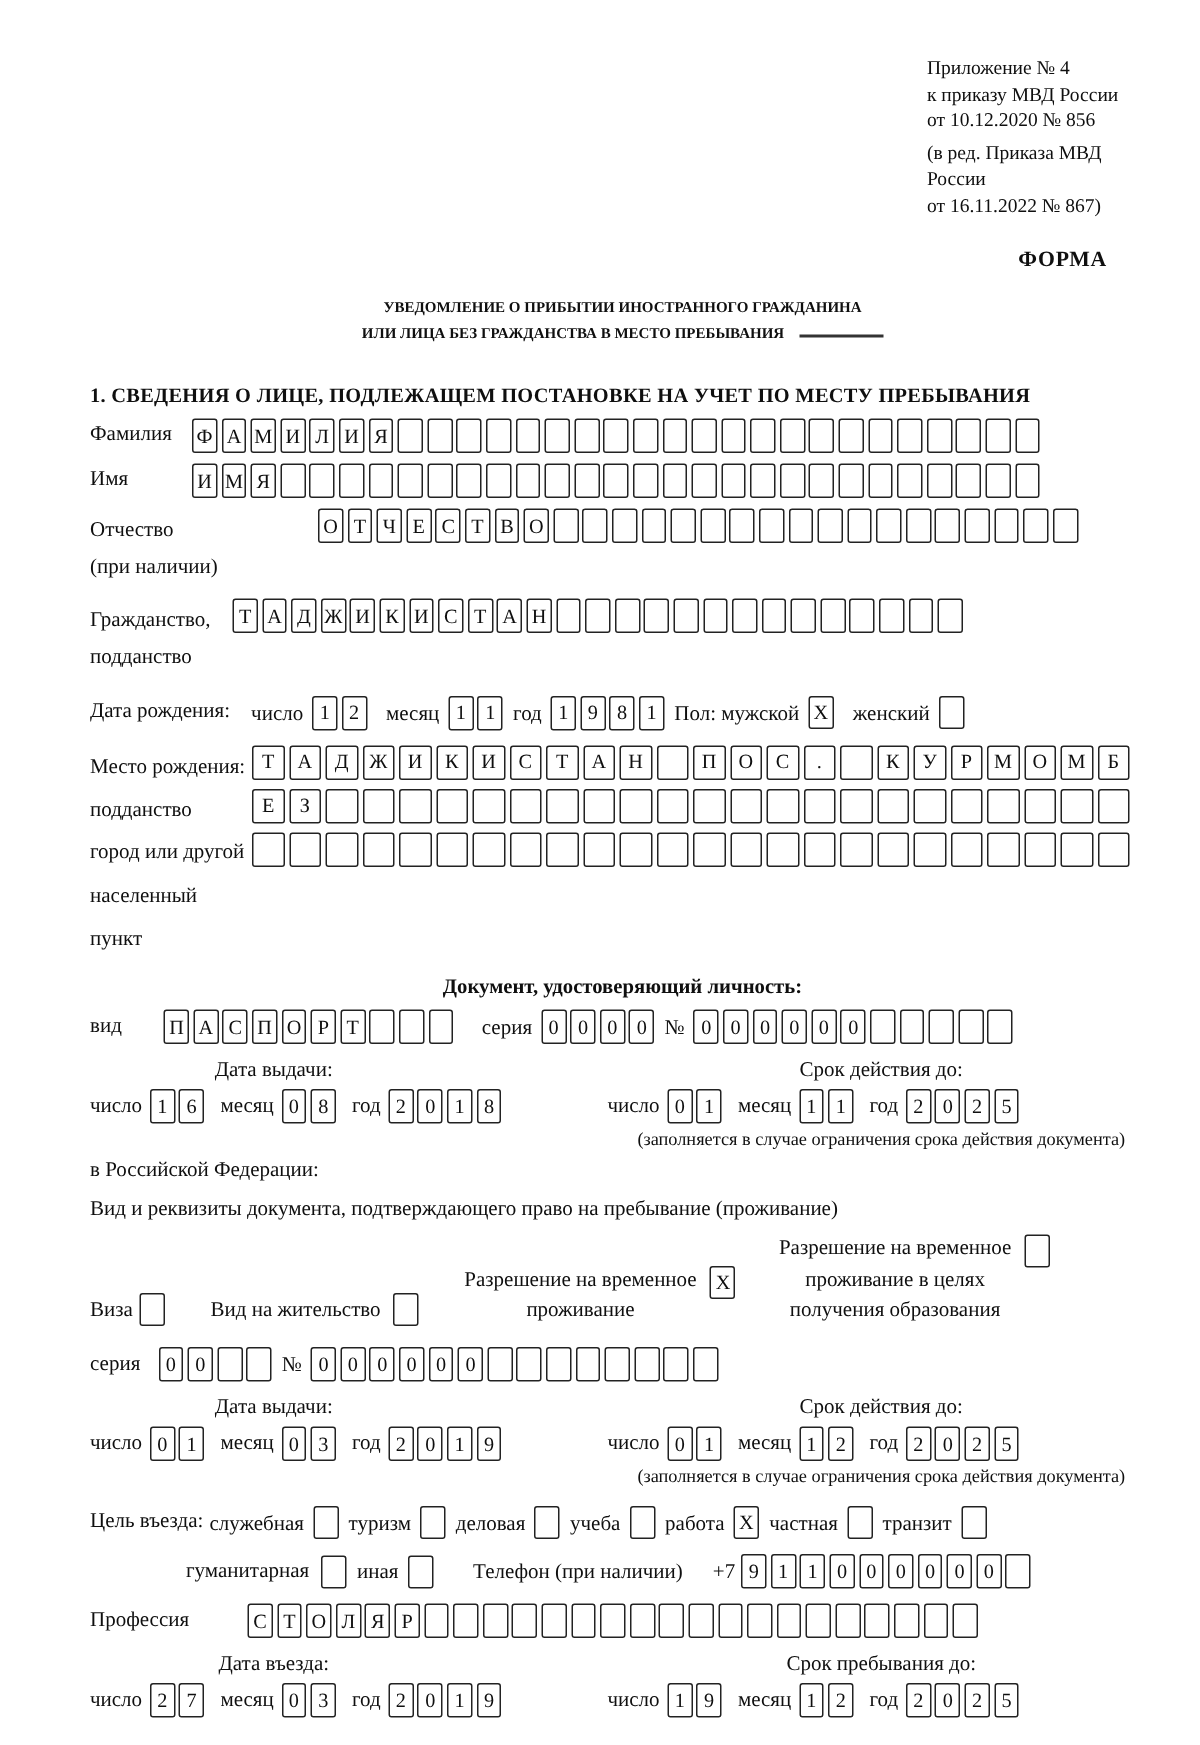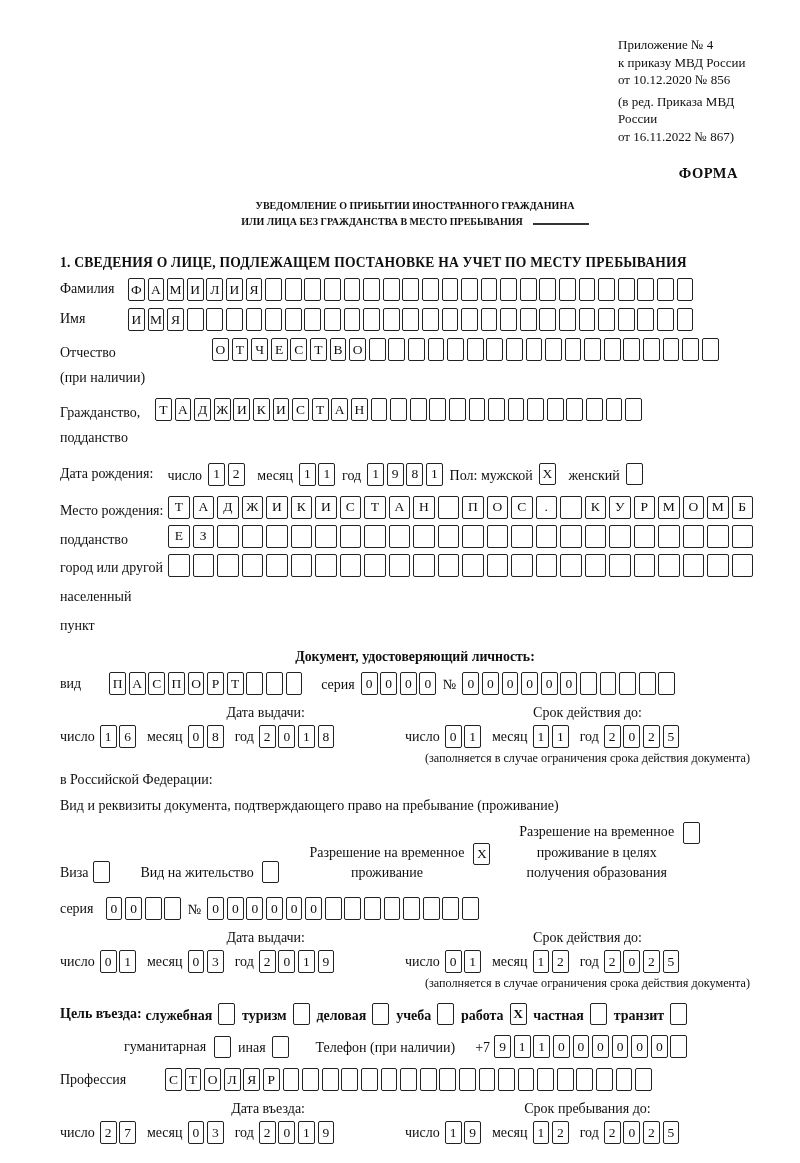--- a/index.html
+++ b/index.html
@@ -35,21 +35,21 @@
   .chk .cell, .cell.chk1 { width: 17px; height: 22px; }
 
   .inline-gap { margin-left: 10px; margin-right: 6px; padding-top: 3px; }
   .tight-gap  { margin-left: 4px; margin-right: 6px; padding-top: 3px; }
 
   
   .dates { display: flex; margin-top: 10px; font-size: 14px; }
   .dcol-l { width: 345px; }
   .dcol-r { flex: 1; }
   .dhead { text-align: center; margin-bottom: 4px; }
-  .dhead-l { padding-right: 100px; text-align: right; }
+  .dhead-l { padding-right: 100px; }
   .dline { display: flex; align-items: center; }
   .dline span.t { margin-right: 5px; }
   .dline .boxrow { margin-right: 8px; }
   .dnote { font-size: 12.2px; margin-top: 3px; text-align: center; }
 
   
   .permits { display: flex; align-items: flex-end; margin-top: 8px; font-size: 14px; }
   .permits .pitem { display: flex; align-items: flex-start; margin-right: 14px; }
   .permits .ptxt { text-align: center; line-height: 1.45; margin-right: 9px; }
   .permits .pad-top { padding-top: 2px; }
@@ -527,21 +527,21 @@
             <span class="cell">2</span>
             <span class="cell">0</span>
             <span class="cell">2</span>
             <span class="cell">5</span>
           </span>
       </div>
       <div class="dnote">(заполняется в случае ограничения срока действия документа)</div>
     </div>
   </div>
 
-  <div class="row center-v" style="margin-top:12px;font-weight:bold;">
+  <div class="row center-v" style="margin-top:12px;">
     <span>Цель въезда:</span>
     <span class="tight-gap">служебная</span>
     <span class="boxrow chk">
         <span class="cell"></span>
       </span>
     <span class="tight-gap">туризм</span>
     <span class="boxrow chk">
         <span class="cell"></span>
       </span>
     <span class="tight-gap">деловая</span>

